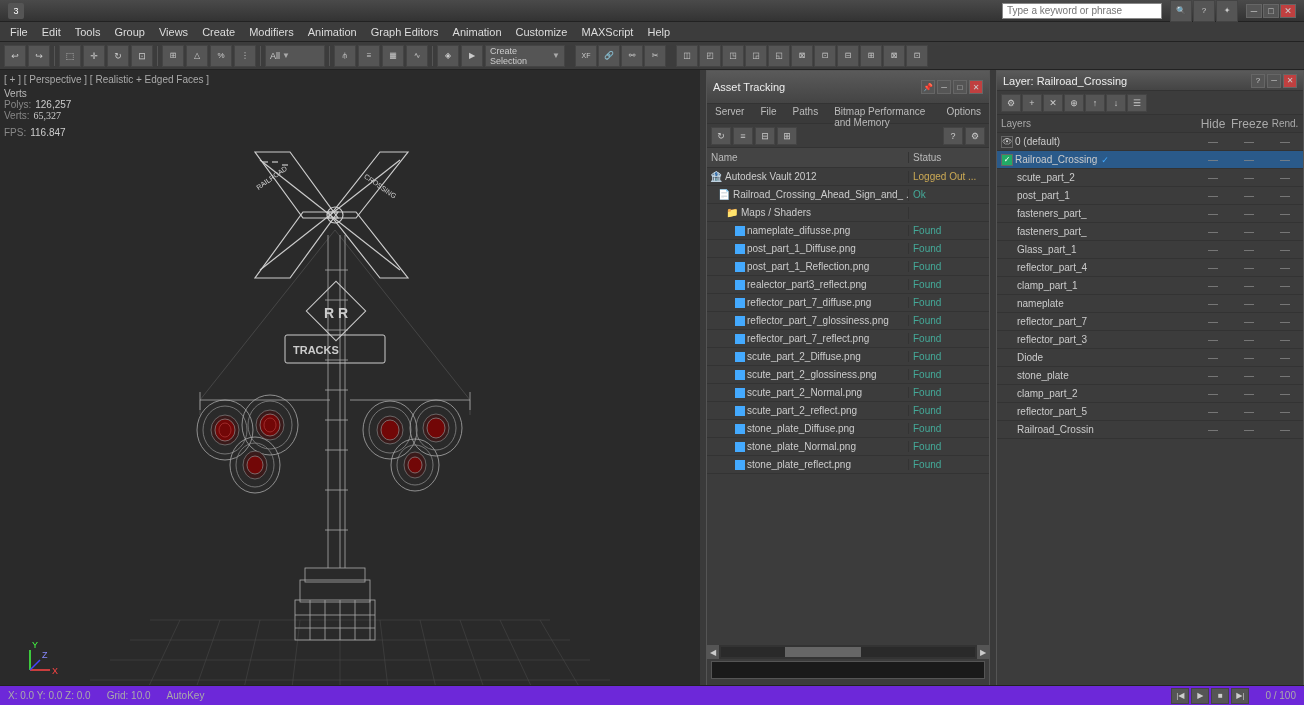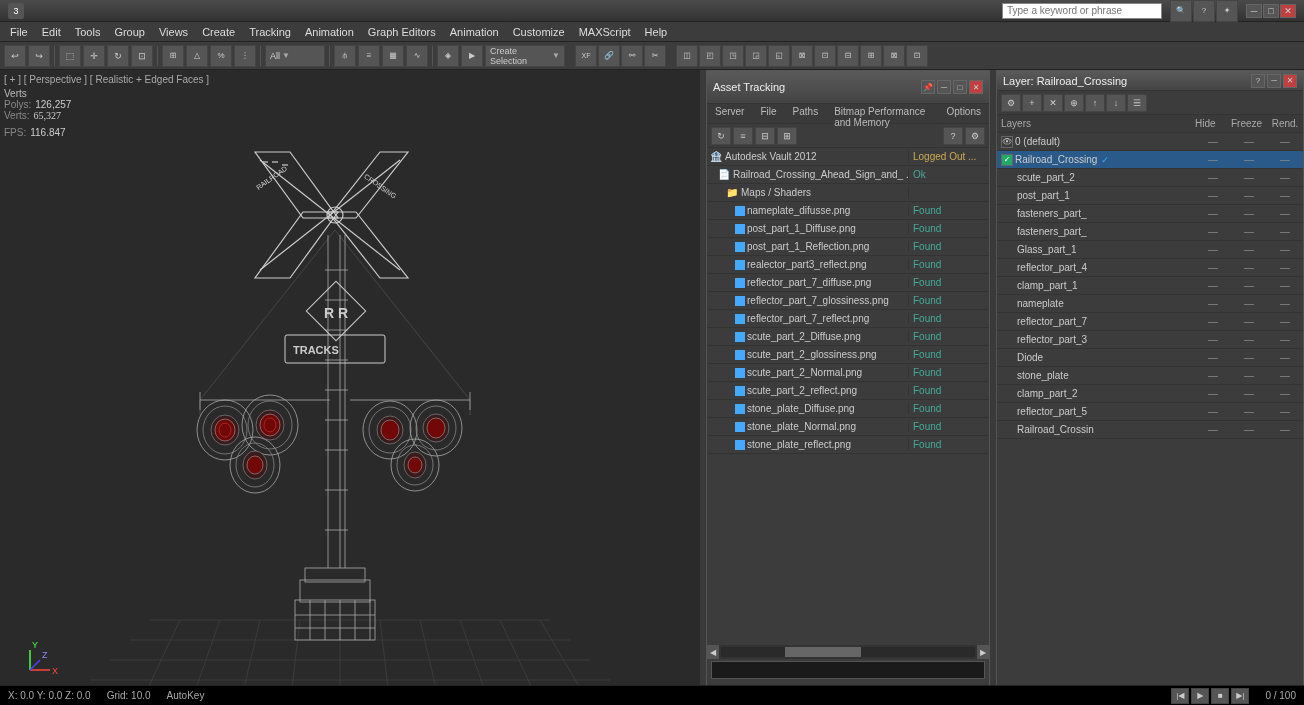--- a/index.html
+++ b/index.html
@@ -376,23 +376,23 @@
       border-bottom: 1px solid #333;
       padding-left: 4px;
     }
     .layer-col-name-h {
       flex: 1;
       font-size: 10px;
       color: #aaa;
     }
     .layer-col-small {
       width: 36px;
-      font-size: 10px;
+      font-size: 12px;
       color: #aaa;
-      text-align: left;
+      text-align: center;
     }
     .layer-col-rend {
       width: 36px;
       font-size: 10px;
       color: #aaa;
       text-align: center;
     }
 
     
     #layer-list {
@@ -429,21 +429,21 @@
     }
     .layer-indent { padding-left: 16px; }
 
     
     #status-bar {
       position: absolute;
       bottom: 0;
       left: 0;
       width: 100%;
       height: 20px;
-      background: #000000;
+      background: #6d28d9;
       display: flex;
       align-items: center;
       padding: 0 8px;
       gap: 16px;
       border-top: 1px solid #222;
       z-index: 200;
     }
     .status-item {
       font-size: 10px;
       color: #aaa;
@@ -508,21 +508,21 @@
   </div>
 </div>
 
 <div id="menu-bar">
   <div class="menu-item">File</div>
   <div class="menu-item">Edit</div>
   <div class="menu-item">Tools</div>
   <div class="menu-item">Group</div>
   <div class="menu-item">Views</div>
   <div class="menu-item">Create</div>
-  <div class="menu-item">Tracking</div>
+  <div class="menu-item">Modifiers</div>
   <div class="menu-item">Animation</div>
   <div class="menu-item">Graph Editors</div>
   <div class="menu-item">Animation</div>
   <div class="menu-item">Customize</div>
   <div class="menu-item">MAXScript</div>
   <div class="menu-item">Help</div>
 </div>
 
 <div id="toolbar">
   <div class="toolbar-btn" style="font-size:9px;">↩</div>
@@ -777,20 +777,24 @@
   <div id="asset-toolbar">
     <div class="asset-tb-btn" style="font-size:9px;">↻</div>
     <div class="asset-tb-btn" style="font-size:9px;">≡</div>
     <div class="asset-tb-btn" style="font-size:9px;">⊟</div>
     <div class="asset-tb-btn" style="font-size:9px;">⊞</div>
     <div style="flex:1;"></div>
     <div class="asset-tb-btn" style="font-size:9px;">?</div>
     <div class="asset-tb-btn" style="font-size:9px;">⚙</div>
   </div>
 
+  <div id="asset-table-header">
+    <div class="asset-col-name">Name</div>
+    <div class="asset-col-status">Status</div>
+  </div>
 
   <div id="asset-table">
 
     <div class="asset-row">
       <div class="asset-row-name">
         <span class="asset-icon vault-icon">🏦</span>
         <span>Autodesk Vault 2012</span>
       </div>
       <div class="asset-row-status logged-out">Logged Out ...</div>
     </div>

